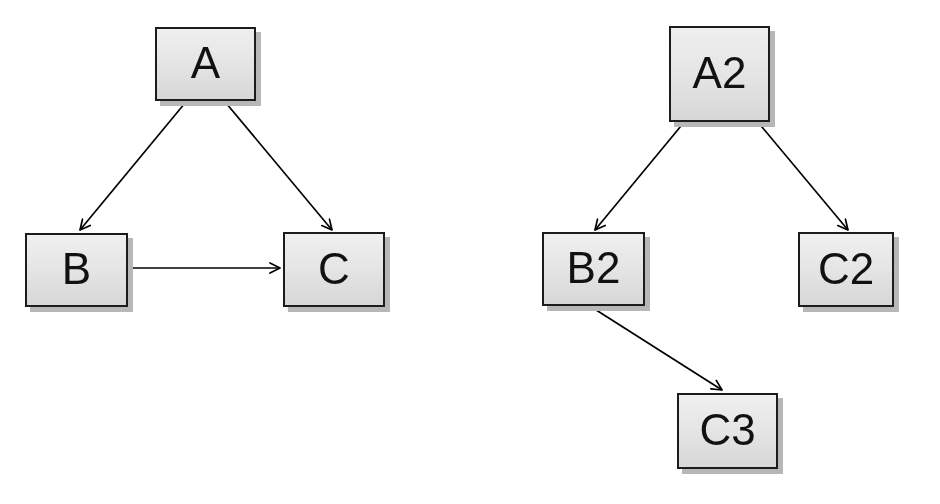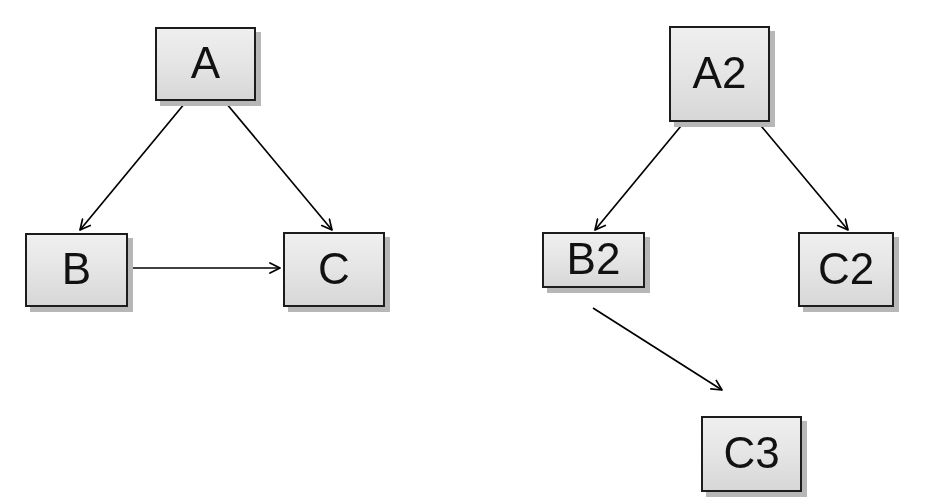--- a/index.html
+++ b/index.html
@@ -66,23 +66,23 @@
       </div>
       <div class="node" style="left: 25px; top: 233px; width: 103px; height: 74px;">
         <span class="node-label">B</span>
       </div>
       <div class="node" style="left: 283px; top: 232px; width: 102px; height: 75px;">
         <span class="node-label">C</span>
       </div>
       <div class="node" style="left: 669px; top: 26px; width: 101px; height: 96px;">
         <span class="node-label">A2</span>
       </div>
-      <div class="node" style="left: 542px; top: 232px; width: 103px; height: 56px;">
+      <div class="node" style="left: 542px; top: 232px; width: 103px; height: 74px;">
         <span class="node-label">B2</span>
       </div>
       <div class="node" style="left: 798px; top: 232px; width: 96px; height: 75px;">
         <span class="node-label">C2</span>
       </div>
-      <div class="node" style="left: 677px; top: 416px; width: 101px; height: 76px; margin-left: 24px;">
+      <div class="node" style="left: 677px; top: 393px; width: 101px; height: 76px;">
         <span class="node-label">C3</span>
       </div>
     </div>
 </div>
 
 </body></html>

